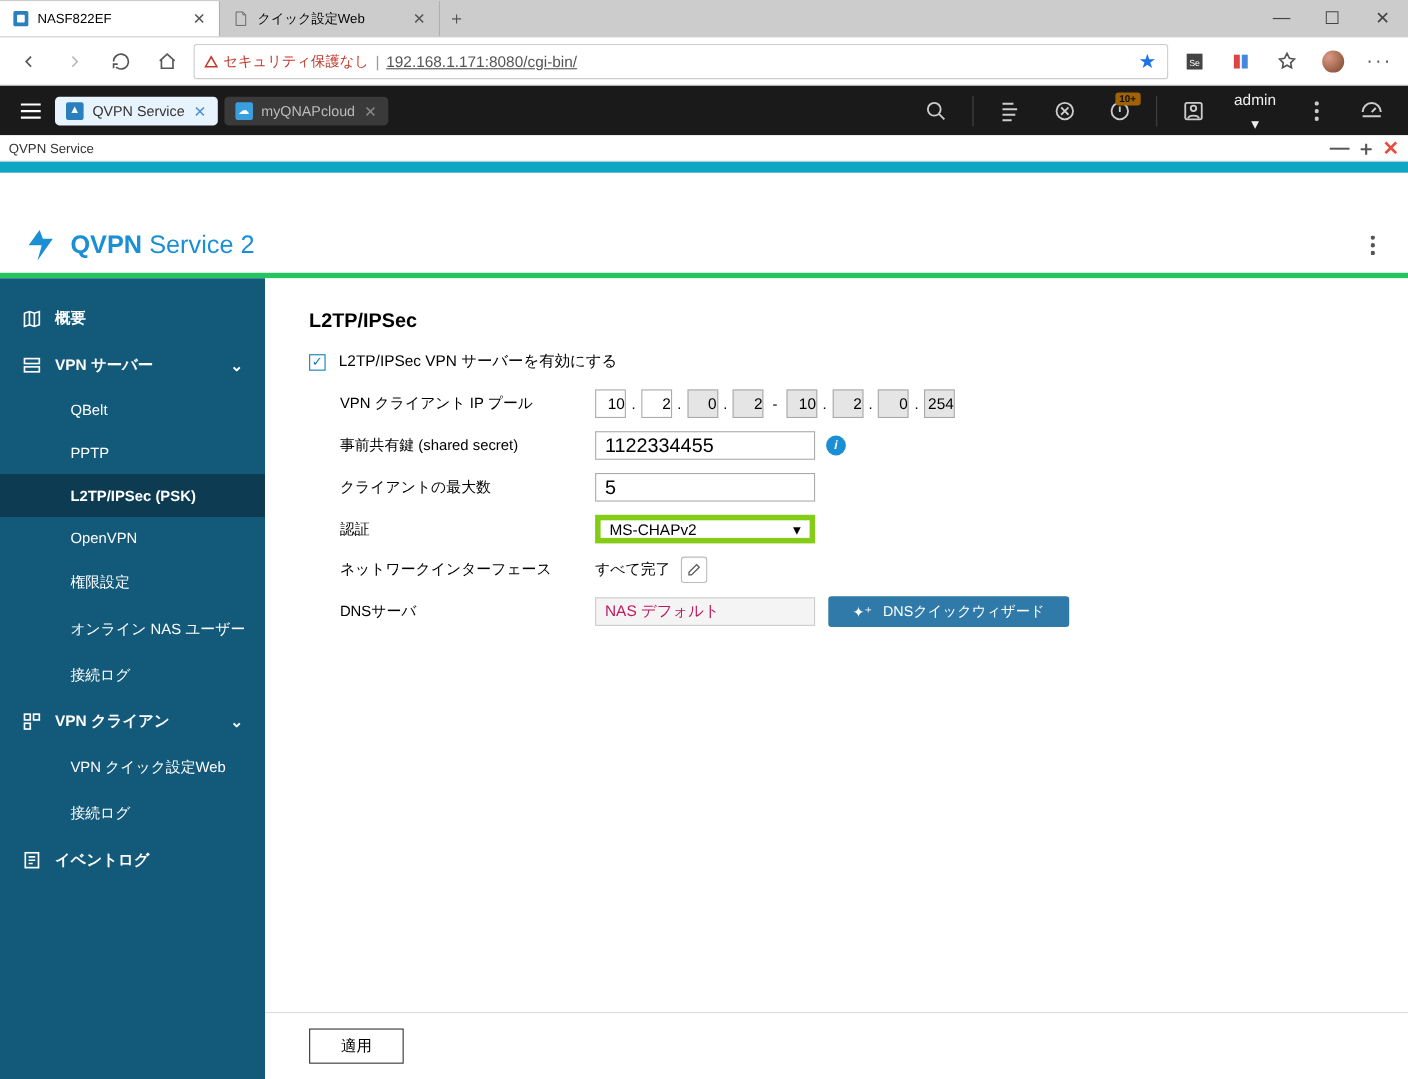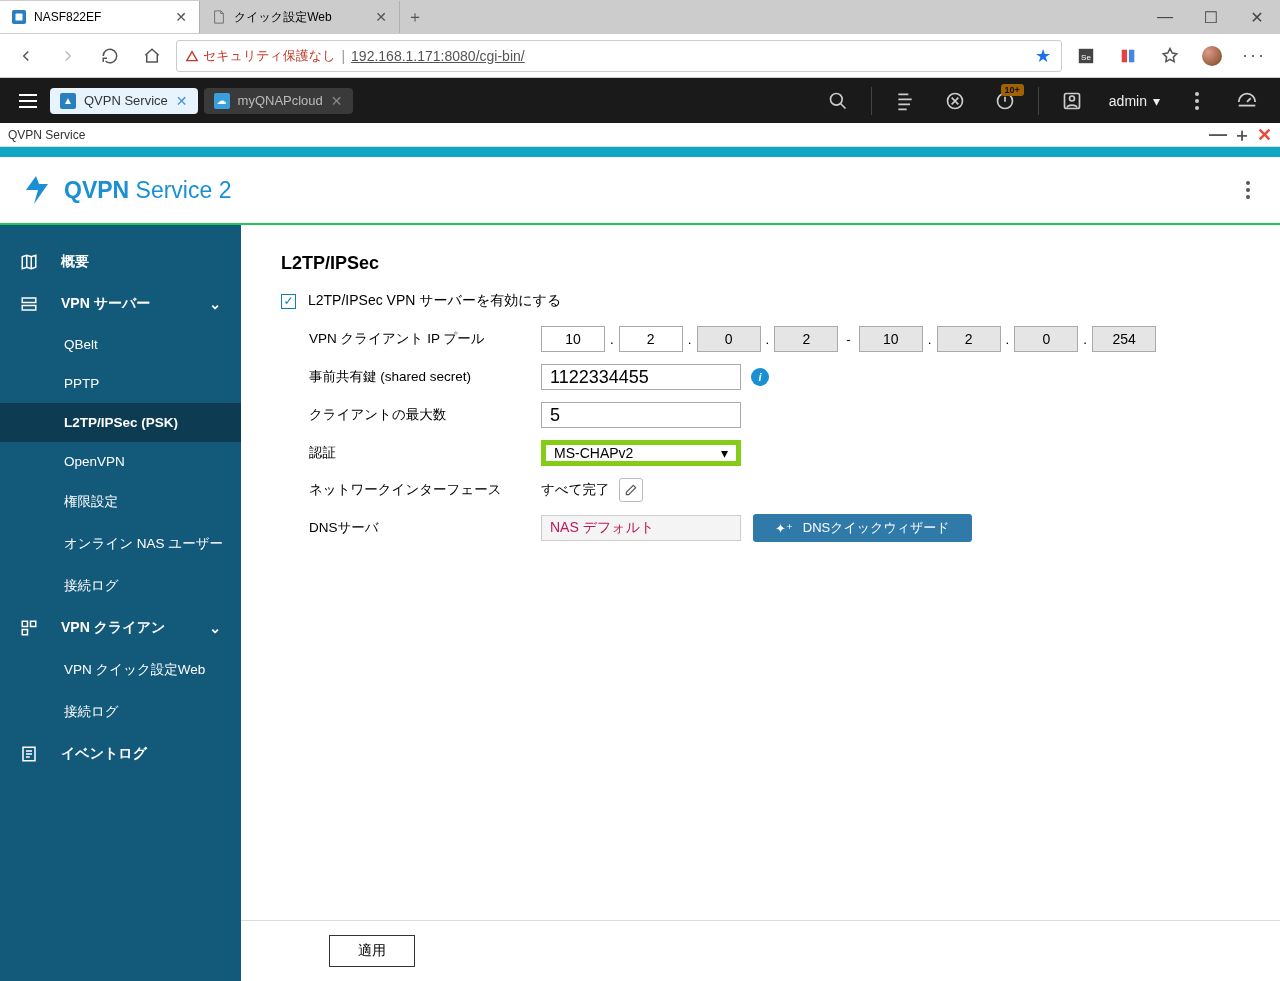--- a/index.html
+++ b/index.html
@@ -33,69 +33,69 @@
 .qnap-tab { display: flex; align-items: center; gap: 8px; padding: 5px 10px; border-radius: 4px; font-size: 13px; }
 .qnap-tab.active { background: #e8f4fd; color: #333; }
 .qnap-tab.inactive { background: #3a3a3a; color: #bbb; }
 .qnap-tab-close { color: #4a90d9; font-size: 14px; }
 .qnap-tab.inactive .qnap-tab-close { color: #888; }
 .qt-icon { width:16px; height:16px; background:#2a7fbf; border-radius:2px; display:inline-flex; align-items:center; justify-content:center; font-size:10px; color:#fff; }
 .qnap-right { margin-left: auto; display: flex; align-items: center; gap: 8px; }
 .qnap-icon { width: 42px; height: 42px; display: flex; align-items: center; justify-content: center; color: #ccc; position: relative; }
 .qnap-sep { width:1px; height:28px; background:#444; margin: 0 4px;}
 .badge { position: absolute; top: 4px; right: 2px; background: #a16207; color: #111; font-size: 9px; font-weight: bold; padding: 1px 4px; border-radius: 3px; }
-.admin-dd { display: flex; align-items: center; gap: 6px; font-size: 14px; color: #eee; padding: 0 8px; }
+.admin-dd { display: flex; align-items: center; gap: 6px; font-size: 14px; color: #eee; padding: 0 8px; flex-direction: column; }
 
 
 .subwin-bar { height: 24px; background: #fff; border-bottom: 1px solid #ddd; display: flex; align-items: center; padding: 0 8px; font-size: 12px; color: #333; }
 .subwin-actions { margin-left: auto; display: flex; gap: 6px; align-items: center; font-size: 18px; }
 .subwin-actions .xmin { color:#555; font-weight:bold; }
 .subwin-actions .xplus { color:#555; font-weight:bold; }
 .subwin-actions .xclose { color:#e74c3c; font-weight:bold; }
 
 .teal-strip { height: 10px; background: #0fa6c4; }
 
 
-.app-header { height: 68px; display: flex; align-items: center; padding: 0 20px; border-bottom: 2px solid #22c55e; }
+.app-header { height: 56px; display: flex; align-items: center; padding: 0 20px; border-bottom: 5px solid #22c55e; margin-top: 40px; }
 .app-logo { width: 32px; height: 32px; margin-right: 12px; }
 .app-title { font-size: 23px; color: #1a8fd4; font-weight: 400; }
 .app-title b { font-weight: 700; }
 .app-more { margin-left: auto; width:24px; display:flex; justify-content:center; }
 
 
 .main { flex: 1; display: flex; min-height: 0; }
 .sidebar { width: 241px; background: #13597a; color: #fff; padding: 16px 0 0 0; font-size: 14px; overflow: hidden; }
-.side-item { display: flex; align-items: center; gap: 23px; padding: 12px 20px; cursor: pointer; white-space: nowrap; }
+.side-item { display: flex; align-items: center; gap: 12px; padding: 12px 20px; cursor: pointer; white-space: nowrap; }
 .side-item.section { font-weight: 600; }
 .side-item.sub { padding-left: 64px; font-size: 13.5px; }
 .side-item.active { background: #0d3c52; font-weight: 700; }
 .side-chevron { margin-left: auto; }
 .side-icon { width:18px; display:inline-flex; justify-content:center; }
 
 .content { flex: 1; display: flex; flex-direction: column; background: #fff; min-height: 0; }
 .content-body { flex: 1; padding: 28px 40px 10px 40px; overflow: auto; }
 .page-title { font-size: 18px; font-weight: 700; margin-bottom: 18px; }
 .enable-row { display: flex; align-items: center; gap: 12px; margin-bottom: 16px; font-size: 14px; }
 .check { width:15px; height:15px; border:1.5px solid #0d7fb5; display:inline-flex; align-items:center; justify-content:center; color:#0d7fb5; font-size:12px; }
 
 .form-row { display: flex; align-items: center; margin-bottom: 12px; font-size: 13.5px; padding-left: 28px; }
 .form-label { width: 232px; }
-.ip-box { width: 64px; height: 26px; border: 1px solid #aaa; text-align: center; font-size: 14px; }
+.ip-box { width: 28px; height: 26px; border: 1px solid #aaa; text-align: right; font-size: 14px; }
 .ip-box.ro { background: #e5e5e5; }
 .ip-dot { padding: 0 5px; }
 .txt-input { width: 200px; height: 26px; border: 1px solid #aaa; padding: 0 8px; font-size: 18px; }
 .info-icon { width:18px; height:18px; border-radius:50%; background:#1a8fd4; color:#fff; display:inline-flex; align-items:center; justify-content:center; font-size:11px; font-weight:bold; font-style:italic; margin-left:10px; }
 .sel { width: 200px; height: 26px; border: 5px solid #84cc16; padding: 0 8px; display:flex; align-items:center; justify-content:space-between; font-size:14px; background:#fff;}
 .edit-btn { width:24px; height:24px; border:1px solid #bbb; border-radius:3px; display:inline-flex; align-items:center; justify-content:center; margin-left:10px; }
 .ro-input { width:200px; height:26px; border:1px solid #ccc; background:#f4f4f4; color:#be185d; padding:0 8px; display:flex; align-items:center; font-size:14px;}
 .wizard-btn { background:#2f7aa8; color:#fff; border:none; height:28px; padding:0 22px; border-radius:3px; font-size:13px; display:inline-flex; align-items:center; gap:10px; margin-left:12px;}
 .wand { font-size:13px; }
 
 .content-footer { border-top: 1px solid #ddd; padding: 14px 40px; }
-.apply-btn { width: 86px; height: 32px; border: 1px solid #333; background: #fff; font-size: 14px; margin-left: 48px; }
+.apply-btn { width: 86px; height: 32px; border: 1px solid #333; background: #fff; font-size: 14px; }
 </style>
 </head>
 <body>
 
 <div class="browser-chrome">
   <div class="browser-tabs">
     <div class="btab active">
       <span class="btab-icon">
         <svg viewBox="0 0 16 16">
             <rect width="16" height="16" fill="#2a7fbf" rx="2"></rect>

